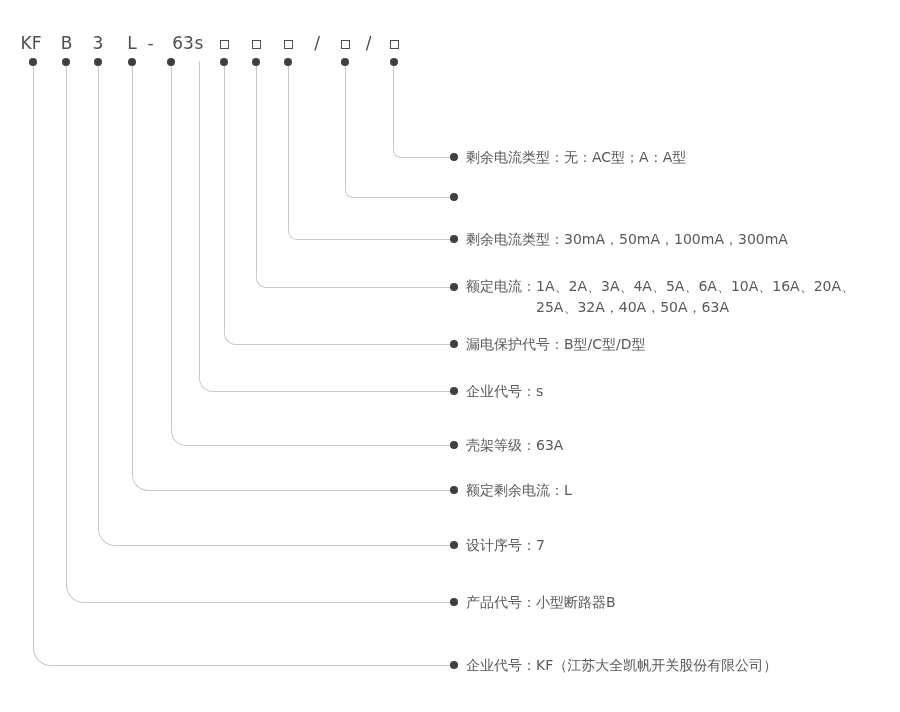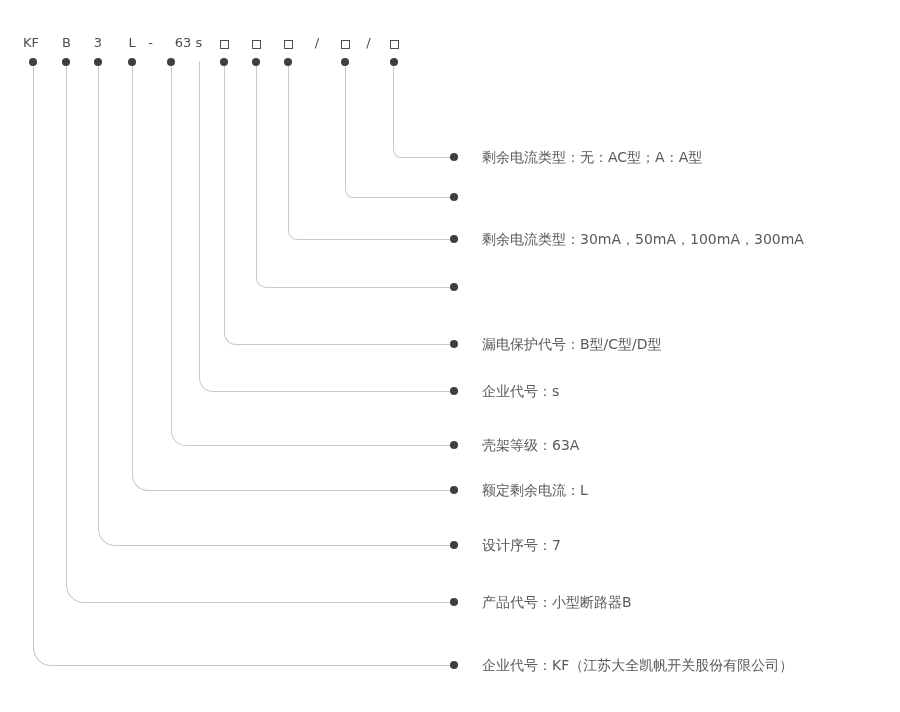--- a/index.html
+++ b/index.html
@@ -11,40 +11,40 @@
   }
   html,body{margin:0;padding:0;background:var(--bg);}
   .stage{
     position:relative;width:900px;height:712px;background:var(--bg);
     font-family:"DejaVu Sans","Liberation Sans",sans-serif;
     overflow:hidden;
   }
   
   .mpart{
     position:absolute;top:34px;width:44px;text-align:center;
-    font-size:13px;line-height:18px;color:var(--mtext);
+    font-size:17px;line-height:18px;color:var(--mtext);
   }
   .sq{
     position:absolute;top:40px;width:9px;height:9px;box-sizing:border-box;
     border:1px solid var(--mtext);background:var(--bg);
   }
   
   .dot{
     position:absolute;width:8px;height:8px;border-radius:50%;
     background:var(--bullet);
   }
   
   .conn{
     position:absolute;
     border-left:1px solid var(--line);
     border-bottom:1px solid var(--line);
   }
   
   .rlabel{
-    position:absolute;left:482px;font-size:14px;line-height:20px;
+    position:absolute;left:466px;font-size:14px;line-height:20px;
     color:var(--ltext);white-space:nowrap;
   }
   .rlabel .l2{display:block;margin-left:70px;}
 </style>
 </head>
 <body>
 
 <div class="stage">
 
   <div>
@@ -94,20 +94,24 @@
   <span class="dot" style="left:450px;top:340px"></span>
   <span class="dot" style="left:450px;top:387px"></span>
   <span class="dot" style="left:450px;top:441px"></span>
   <span class="dot" style="left:450px;top:486px"></span>
   <span class="dot" style="left:450px;top:541px"></span>
   <span class="dot" style="left:450px;top:598px"></span>
   <span class="dot" style="left:450px;top:661px"></span>
 
   <div class="rlabel" style="top:147px">剩余电流类型：无：AC型；A：A型</div>
   <div class="rlabel" style="top:229px">剩余电流类型：30mA，50mA，100mA，300mA</div>
+  <div class="rlabel" style="top:276px;line-height:21px">
+    <span>额定电流：1A、2A、3A、4A、5A、6A、10A、16A、20A、</span>
+    <span class="l2">25A、32A，40A，50A，63A</span>
+  </div>
   <div class="rlabel" style="top:334px">漏电保护代号：B型/C型/D型</div>
   <div class="rlabel" style="top:381px">企业代号：s</div>
   <div class="rlabel" style="top:435px">壳架等级：63A</div>
   <div class="rlabel" style="top:480px">额定剩余电流：L</div>
   <div class="rlabel" style="top:535px">设计序号：7</div>
   <div class="rlabel" style="top:655px">企业代号：KF（江苏大全凯帆开关股份有限公司）</div>
   <div class="rlabel" style="top:592px">产品代号：小型断路器B</div>
 
 </div>
 

